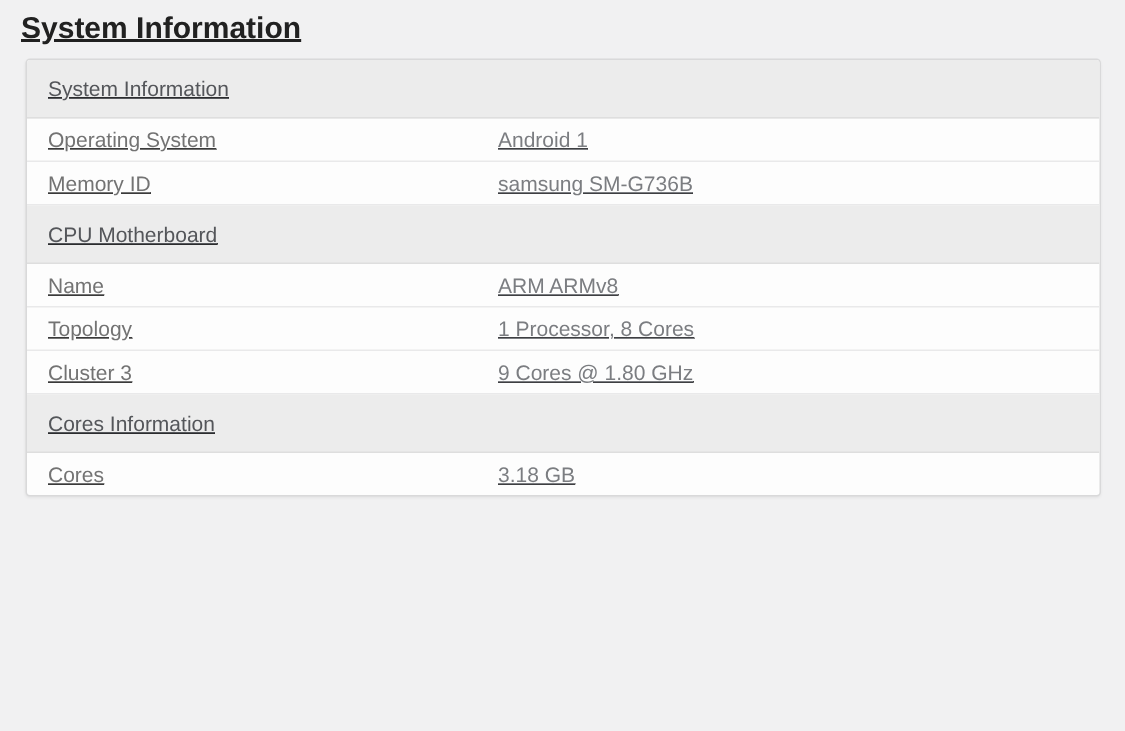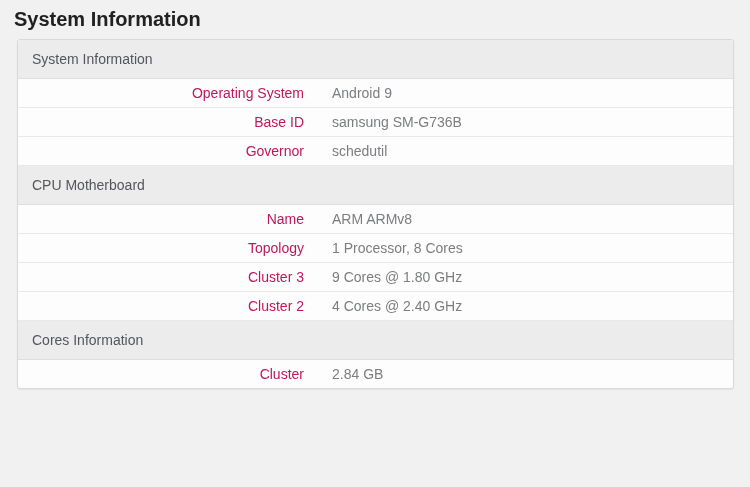--- a/index.html
+++ b/index.html
@@ -1,15 +1,15 @@
 <!DOCTYPE html>
 <html><head>
 <meta charset="utf-8">
 <style>
-  * { margin: 0; padding: 0; box-sizing: border-box; }
+  * { margin: 0; padding: 0; box-sizing: border-box; text-decoration: underline; }
   html, body {
     width: 750px;
     height: 487px;
     overflow: hidden;
     background: #f1f1f2;
     font-family: "Liberation Sans", sans-serif;
   }
   .page-title {
     font-size: 20px;
     font-weight: bold;
@@ -43,72 +43,63 @@
   tr.data-row td {
     padding: 6px 14px;
     line-height: 16px;
     border-bottom: 1px solid #e9e9ea;
     vertical-align: middle;
   }
   tr.data-row:last-child td {
     border-bottom: none;
   }
   td.label {
-    color: #be185d;
+    color: #737373;
     width: 300px;
-    text-align: right;
   }
   td.value {
     color: #7b7d81;
   }
 </style>
 </head>
 <body>
 
 <h1 class="page-title">System Information</h1>
 
 <div class="card">
   <table class="info-table">
     <tbody>
         <tr class="section-row">
           <th colspan="2">System Information</th>
         </tr>
         <tr class="data-row">
           <td class="label">Operating System</td>
-          <td class="value">Android 9</td>
+          <td class="value">Android 1</td>
         </tr>
         <tr class="data-row">
-          <td class="label">Base ID</td>
+          <td class="label">Memory ID</td>
           <td class="value">samsung SM-G736B</td>
-        </tr>
-        <tr class="data-row">
-          <td class="label">Governor</td>
-          <td class="value">schedutil</td>
         </tr>
         <tr class="section-row">
           <th colspan="2">CPU Motherboard</th>
         </tr>
         <tr class="data-row">
           <td class="label">Name</td>
           <td class="value">ARM ARMv8</td>
         </tr>
         <tr class="data-row">
           <td class="label">Topology</td>
           <td class="value">1 Processor, 8 Cores</td>
         </tr>
         <tr class="data-row">
           <td class="label">Cluster 3</td>
           <td class="value">9 Cores @ 1.80 GHz</td>
         </tr>
-        <tr class="data-row">
-          <td class="label">Cluster 2</td>
-          <td class="value">4 Cores @ 2.40 GHz</td>
-        </tr>
         <tr class="section-row">
           <th colspan="2">Cores Information</th>
         </tr>
         <tr class="data-row">
-          <td class="label">Cluster</td>
-          <td class="value">2.84 GB</td>
+          <td class="label">Cores</td>
+          <td class="value">3.18 GB</td>
         </tr>
       </tbody>
   </table>
 </div>
 
 </body></html>

